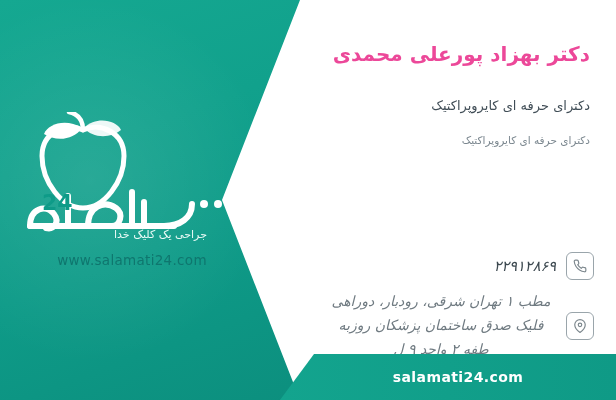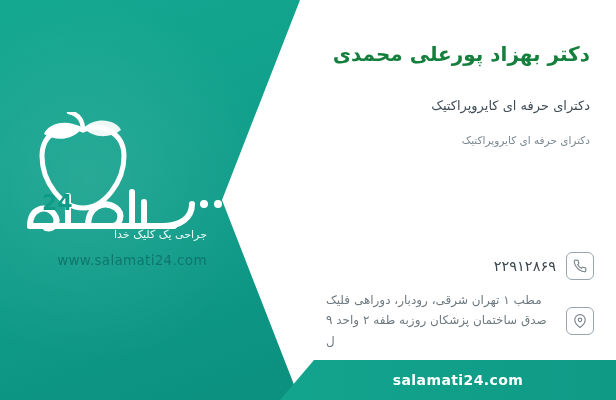--- a/index.html
+++ b/index.html
@@ -85,21 +85,21 @@
     letter-spacing: 0.3px;
   }
 
   
   .doctor-name {
     position: absolute;
     right: 26px;
     top: 42px;
     font-size: 20px;
     font-weight: bold;
-    color: #15803d;
+    color: #ec4899;
     direction: rtl;
     text-align: right;
     letter-spacing: 0.2px;
   }
   .specialty-main {
     position: absolute;
     right: 26px;
     top: 98px;
     font-size: 13px;
     color: #404d56;
@@ -119,21 +119,21 @@
   
   .contact-row {
     position: absolute;
     right: 22px;
     display: flex;
     align-items: center;
     justify-content: flex-end;
     gap: 10px;
     direction: rtl;
   }
-  .contact-phone { top: 252px; }
+  .contact-phone { top: 252px; font-style: italic; }
   .contact-address { top: 290px; }
 
   .contact-icon {
     width: 26px;
     height: 26px;
     border: 1.4px solid #9aa5ab;
     border-radius: 6px;
     display: flex;
     align-items: center;
     justify-content: center;
@@ -141,35 +141,36 @@
     color: #7c878d;
     background: #ffffff;
   }
   .phone-number {
     font-size: 14.5px;
     color: #3d4950;
     letter-spacing: 0.5px;
     direction: rtl;
   }
   .address-text {
-    font-size: 12px;
+    font-size: 14px;
     color: #6f7a81;
     line-height: 1.7;
-    text-align: left;
+    text-align: center;
     direction: rtl;
     max-width: 230px;
+    font-style: italic;
   }
 
   
   .bottom-bar {
     position: absolute;
     left: 280px;
     bottom: 0;
     width: 336px;
-    height: 40px;
+    height: 46px;
     background: linear-gradient(90deg, #13a48e 0%, #0f9a86 100%);
     clip-path: polygon(34px 0, 100% 0, 100% 100%, 0 100%);
     display: flex;
     align-items: center;
     justify-content: center;
   }
   .bottom-bar-text {
     font-size: 14px;
     font-weight: bold;
     color: #ffffff;

